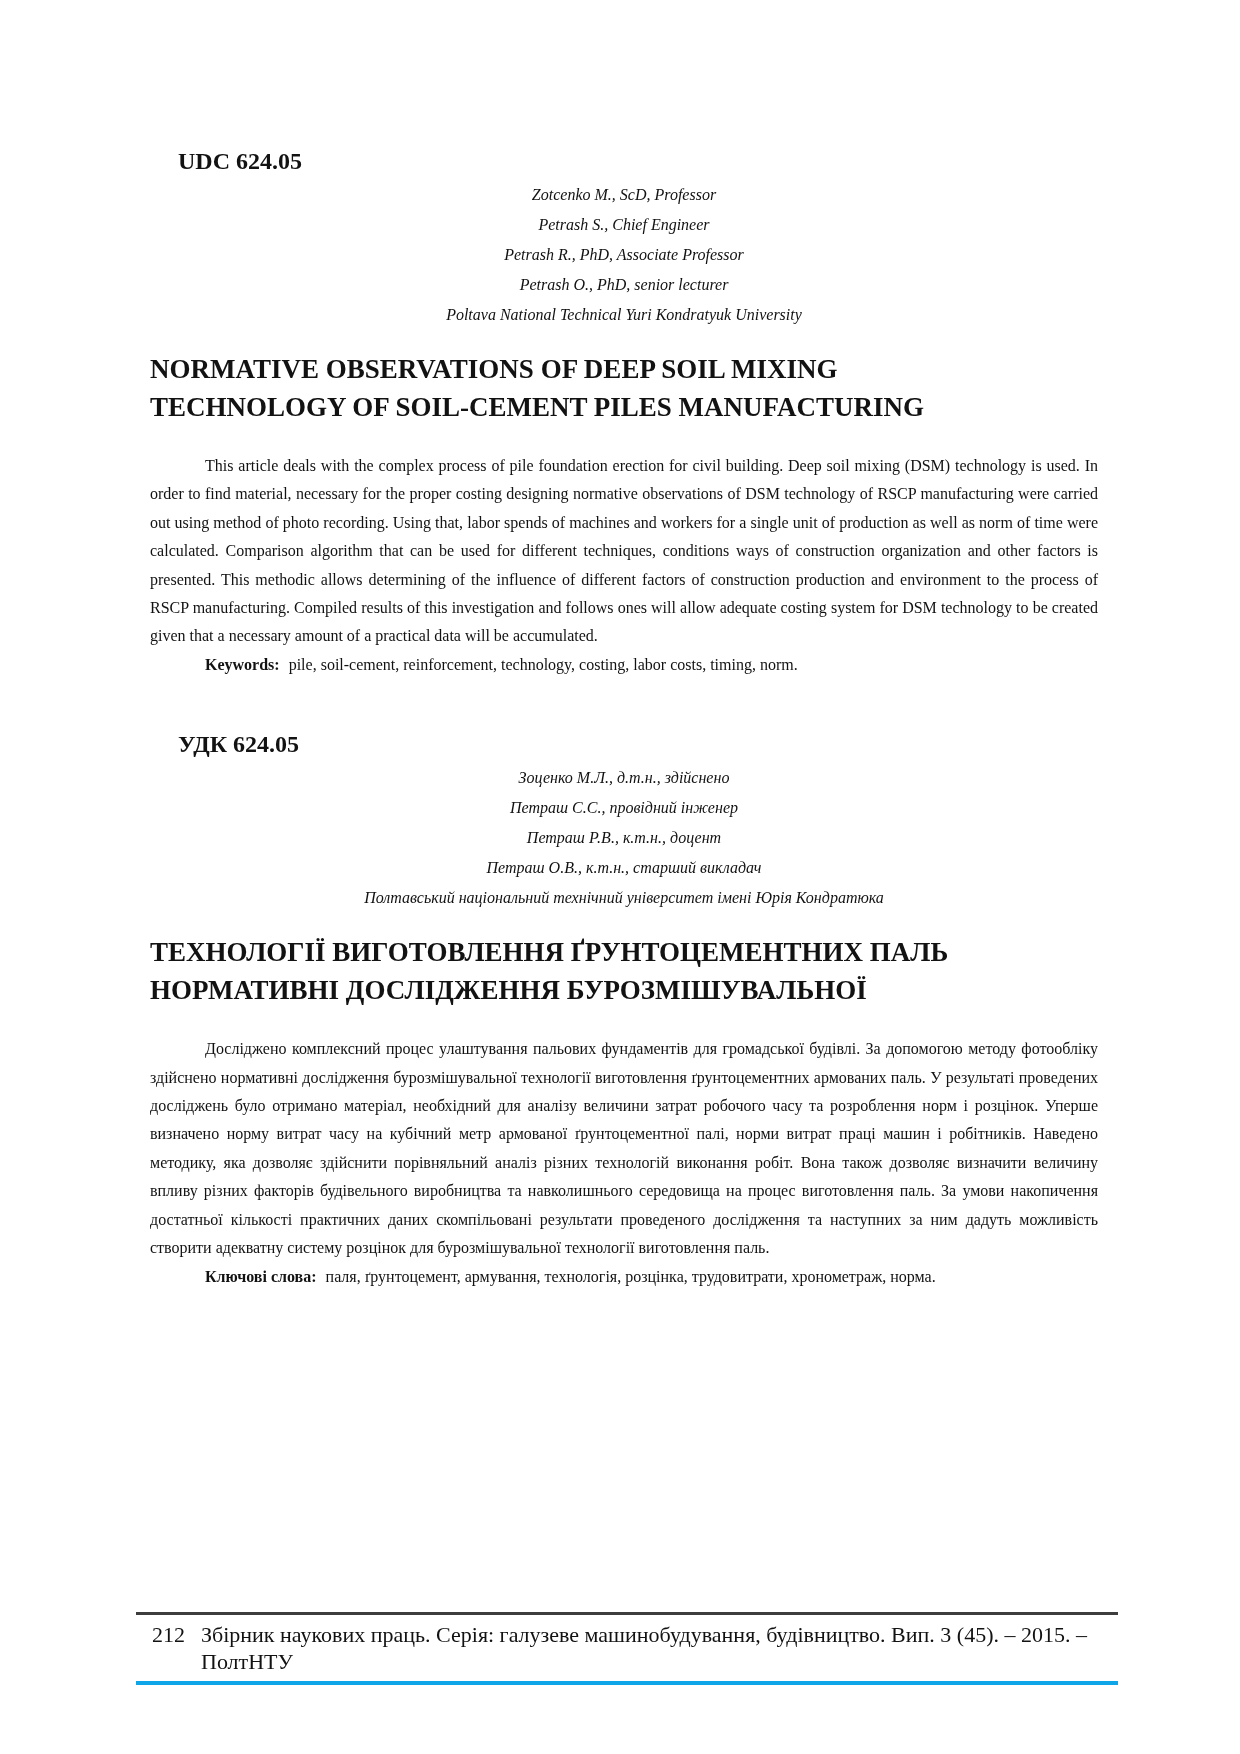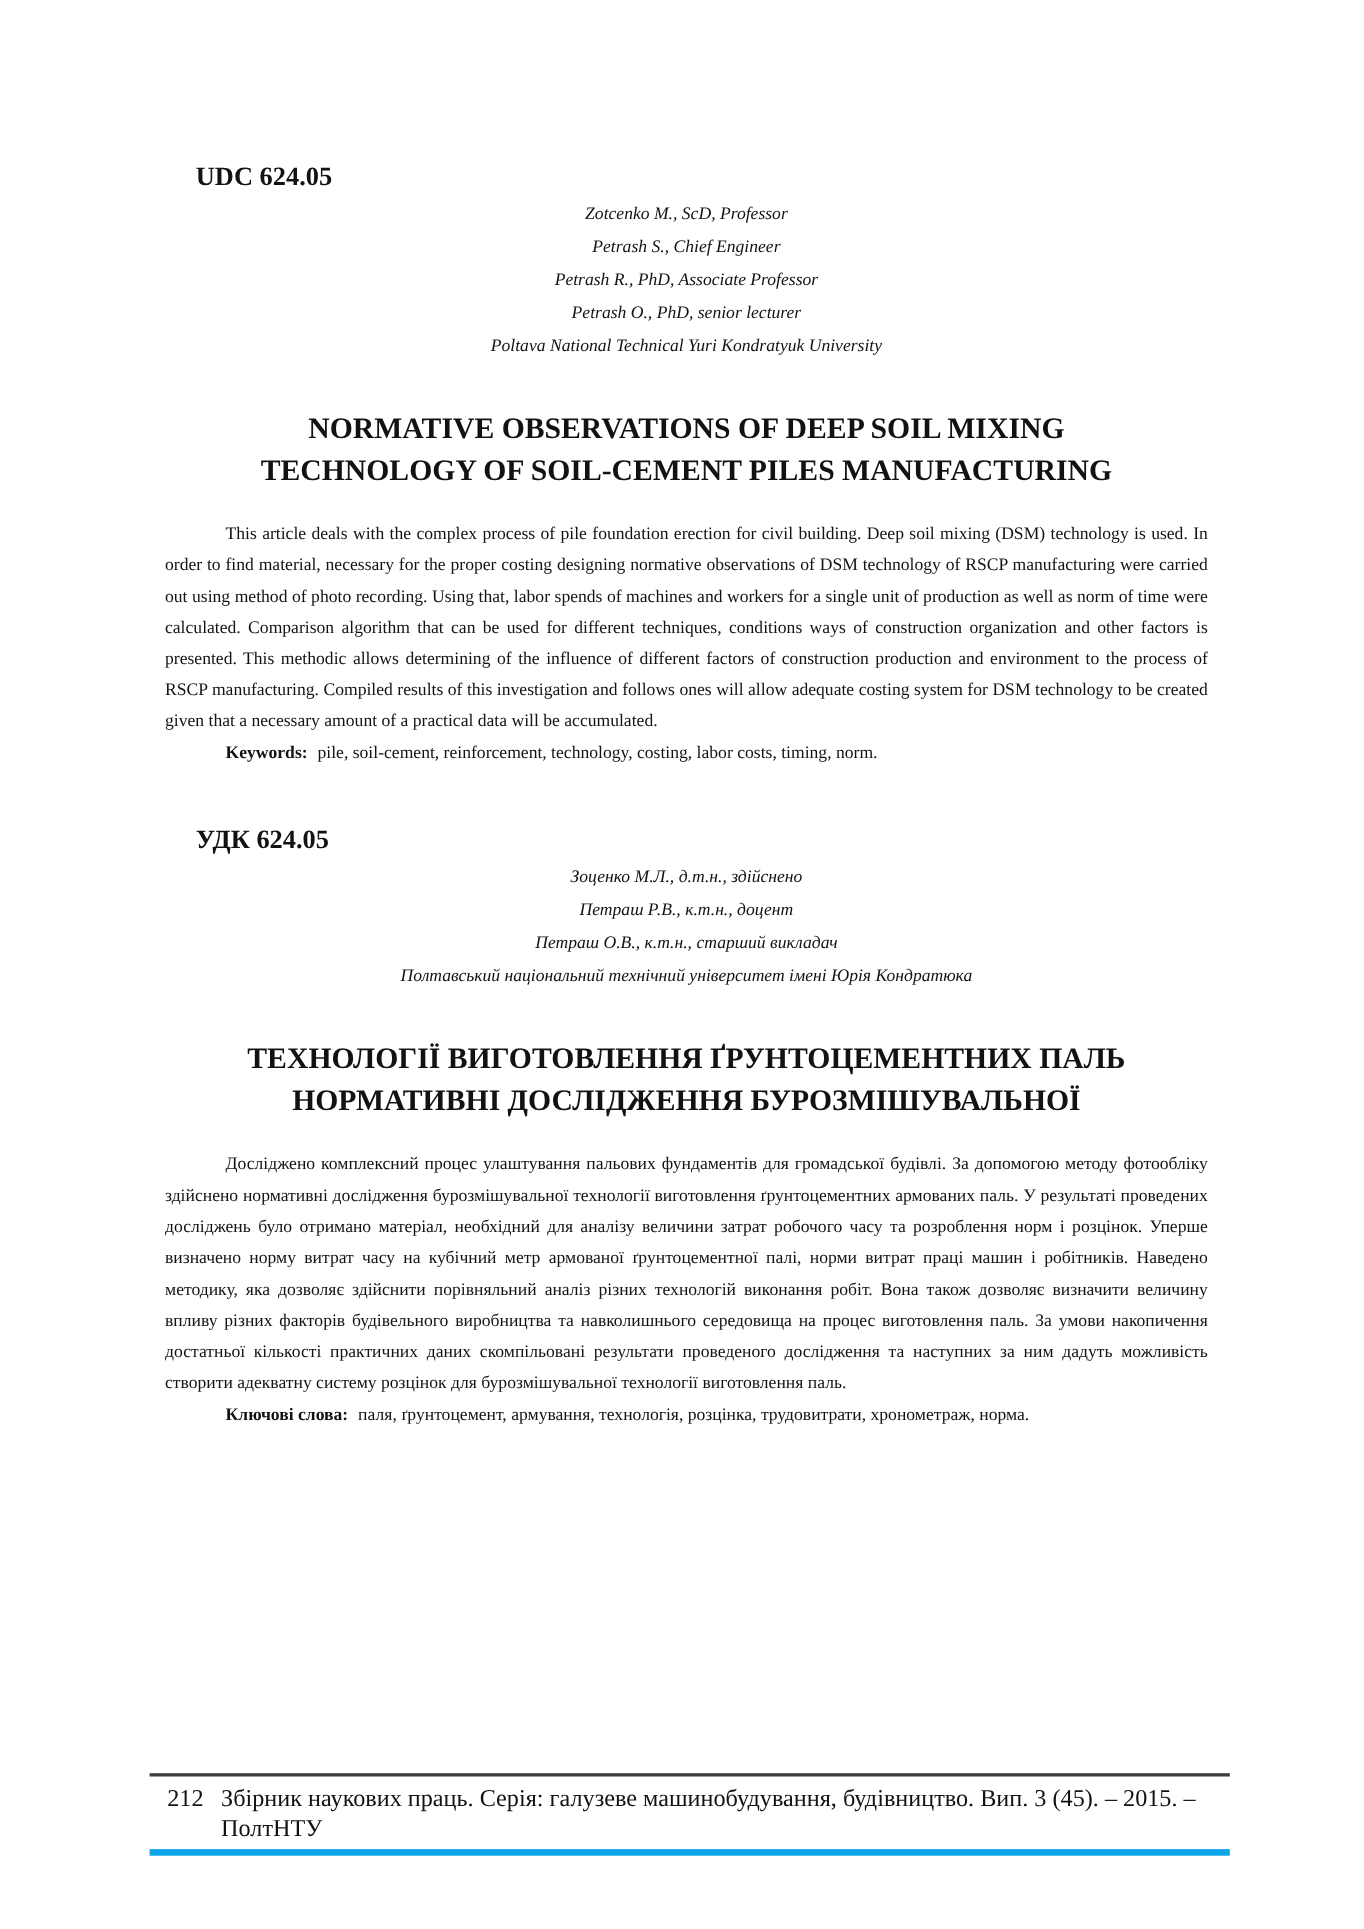--- a/index.html
+++ b/index.html
@@ -30,22 +30,22 @@
     margin-top: 50px;
   }
   .authors {
     margin-top: 4px;
     text-align: center;
     font-style: italic;
     font-size: 16px;
     line-height: 30px;
   }
   .article-title {
-    margin-top: 40px;
-    text-align: center;
+    margin-top: 20px;
+    text-align: left;
     font-weight: bold;
     font-size: 27px;
     line-height: 38px;
   }
   .para {
     font-size: 16px;
     line-height: 28.4px;
     text-align: justify;
     text-indent: 55px;
   }
@@ -55,21 +55,21 @@
   .kw-label {
     font-weight: bold;
     margin-right: 9px;
   }
   .footer {
     position: absolute;
     left: 136px;
     top: 1612px;
     width: 982px;
     border-top: 3px solid #3d3d3d;
-    border-bottom: 6px solid #0ea5e9;
+    border-bottom: 4px solid #0ea5e9;
     padding: 6px 0 6px 16px;
   }
   .footer-inner {
     display: flex;
     gap: 16px;
     align-items: baseline;
     font-size: 22px;
     line-height: 27px;
   }
   .journal-ref {
@@ -100,20 +100,21 @@
     <p class="para abstract">This article deals with the complex process of pile foundation erection for civil building. Deep soil mixing (DSM) technology is used. In order to find material, necessary for the proper costing designing normative observations of DSM technology of RSCP manufacturing were carried out using method of photo recording. Using that, labor spends of machines and workers for a single unit of production as well as norm of time were calculated. Comparison algorithm that can be used for different techniques, conditions ways of construction organization and other factors is presented. This methodic allows determining of the influence of different factors of construction production and environment to the process of RSCP manufacturing. Compiled results of this investigation and follows ones will allow adequate costing system for DSM technology to be created given that a necessary amount of a practical data will be accumulated.</p>
 
     <p class="para"><span class="kw-label">Keywords:</span><span>pile, soil-cement, reinforcement, technology, costing, labor costs, timing, norm.</span></p>
   </section>
 
   <section>
     <div class="udc udc-uk">УДК 624.05</div>
 
     <div class="authors">
       <div>Зоценко М.Л., д.т.н., здійснено</div>
+      <div>Петраш С.С., провідний інженер</div>
       <div>Петраш Р.В., к.т.н., доцент</div>
       <div>Петраш О.В., к.т.н., старший викладач</div>
       <div>Полтавський національний технічний університет імені Юрія Кондратюка</div>
     </div>
 
     <h1 class="article-title">
       <div>ТЕХНОЛОГІЇ ВИГОТОВЛЕННЯ ҐРУНТОЦЕМЕНТНИХ ПАЛЬ</div>
       <div>НОРМАТИВНІ ДОСЛІДЖЕННЯ БУРОЗМІШУВАЛЬНОЇ</div>
     </h1>
 

